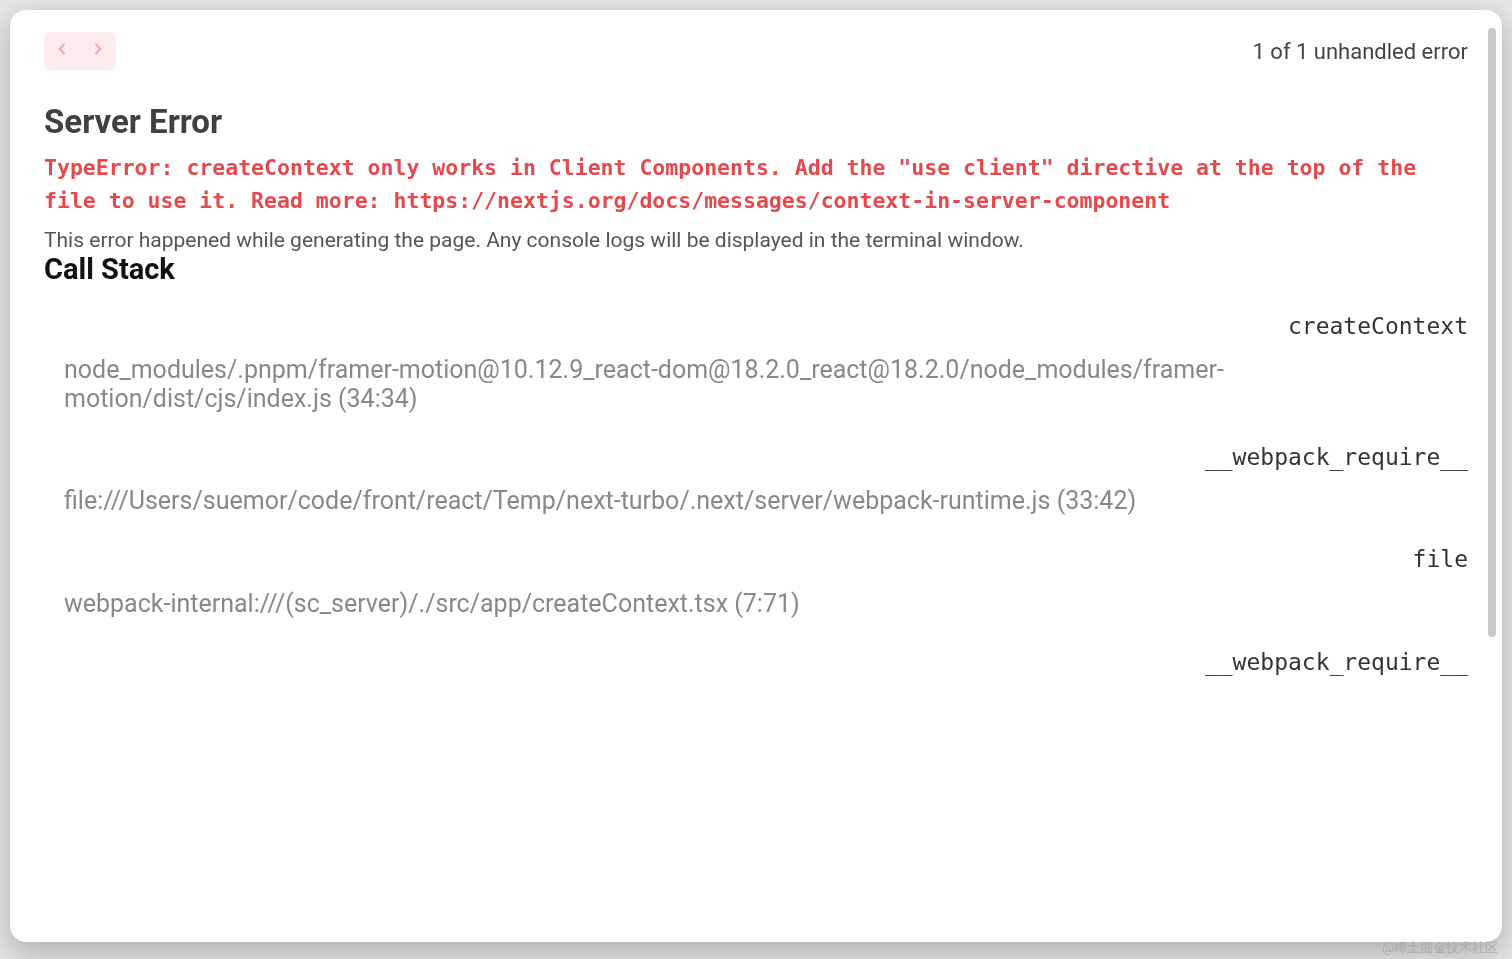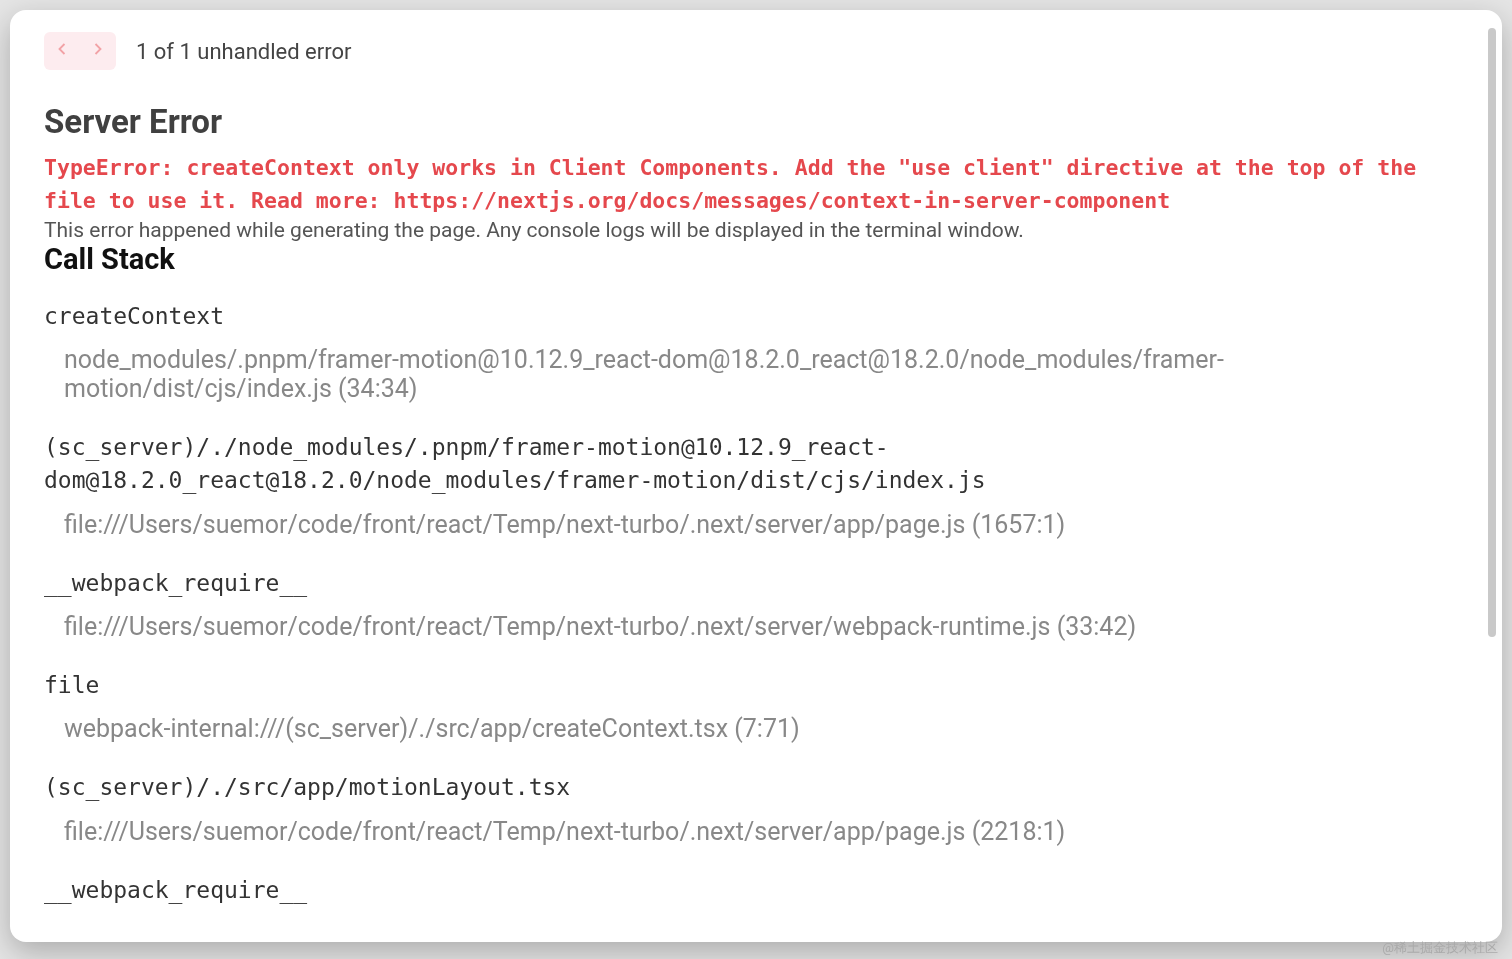--- a/index.html
+++ b/index.html
@@ -30,20 +30,21 @@
       padding: 22px 34px 22px 34px;
       height: 100%;
       overflow-y: auto;
     }
 
     .nav-row {
       display: flex;
       align-items: center;
       gap: 20px;
       margin-bottom: 32px;
+      justify-content: space-between;
     }
 
     .nav-buttons {
       display: flex;
       background: #fdecef;
       border-radius: 6px;
       overflow: hidden;
     }
 
     .nav-btn {
@@ -79,20 +80,21 @@
       color: #404040;
       margin-bottom: 10px;
     }
 
     .error-message {
       font-family: ui-monospace, SFMono-Regular, "SF Mono", Menlo, Consolas, monospace;
       font-size: 21.5px;
       font-weight: 700;
       color: #e5484d;
       line-height: 1.55;
+      margin-bottom: 10px;
       white-space: pre-wrap;
     }
 
     .error-note {
       font-size: 21px;
       color: #555;
     }
 
     h2.call-stack {
       font-size: 29px;
@@ -105,20 +107,21 @@
       margin-bottom: 28px;
     }
 
     .frame-name {
       font-family: ui-monospace, SFMono-Regular, "SF Mono", Menlo, Consolas, monospace;
       font-size: 23px;
       color: #333;
       margin-bottom: 12px;
       line-height: 1.45;
       word-break: break-word;
+      text-align: right;
     }
 
     .frame-loc {
       font-size: 25px;
       color: #888;
       padding-left: 20px;
       word-break: break-word;
     }
 
     
@@ -179,34 +182,26 @@
     <p class="error-note">This error happened while generating the page. Any console logs will be displayed in the terminal window.</p>
 
     <h2 class="call-stack">Call Stack</h2>
 
     <div id="frames">
         <div class="frame">
           <div class="frame-name">createContext</div>
           <div class="frame-loc">node_modules/.pnpm/framer-motion@10.12.9_react-dom@18.2.0_react@18.2.0/node_modules/framer-motion/dist/cjs/index.js (34:34)</div>
         </div>
         <div class="frame">
-          <div class="frame-name">(sc_server)/./node_modules/.pnpm/framer-motion@10.12.9_react-dom@18.2.0_react@18.2.0/node_modules/framer-motion/dist/cjs/index.js</div>
-          <div class="frame-loc">file:///Users/suemor/code/front/react/Temp/next-turbo/.next/server/app/page.js (1657:1)</div>
-        </div>
-        <div class="frame">
           <div class="frame-name">__webpack_require__</div>
           <div class="frame-loc">file:///Users/suemor/code/front/react/Temp/next-turbo/.next/server/webpack-runtime.js (33:42)</div>
         </div>
         <div class="frame">
           <div class="frame-name">file</div>
           <div class="frame-loc">webpack-internal:///(sc_server)/./src/app/createContext.tsx (7:71)</div>
-        </div>
-        <div class="frame">
-          <div class="frame-name">(sc_server)/./src/app/motionLayout.tsx</div>
-          <div class="frame-loc">file:///Users/suemor/code/front/react/Temp/next-turbo/.next/server/app/page.js (2218:1)</div>
         </div>
         <div class="frame">
           <div class="frame-name">__webpack_require__</div>
         </div>
       </div>
 
   </div>
 
   <div class="scroll-indicator">
     <div class="scroll-thumb"></div>

